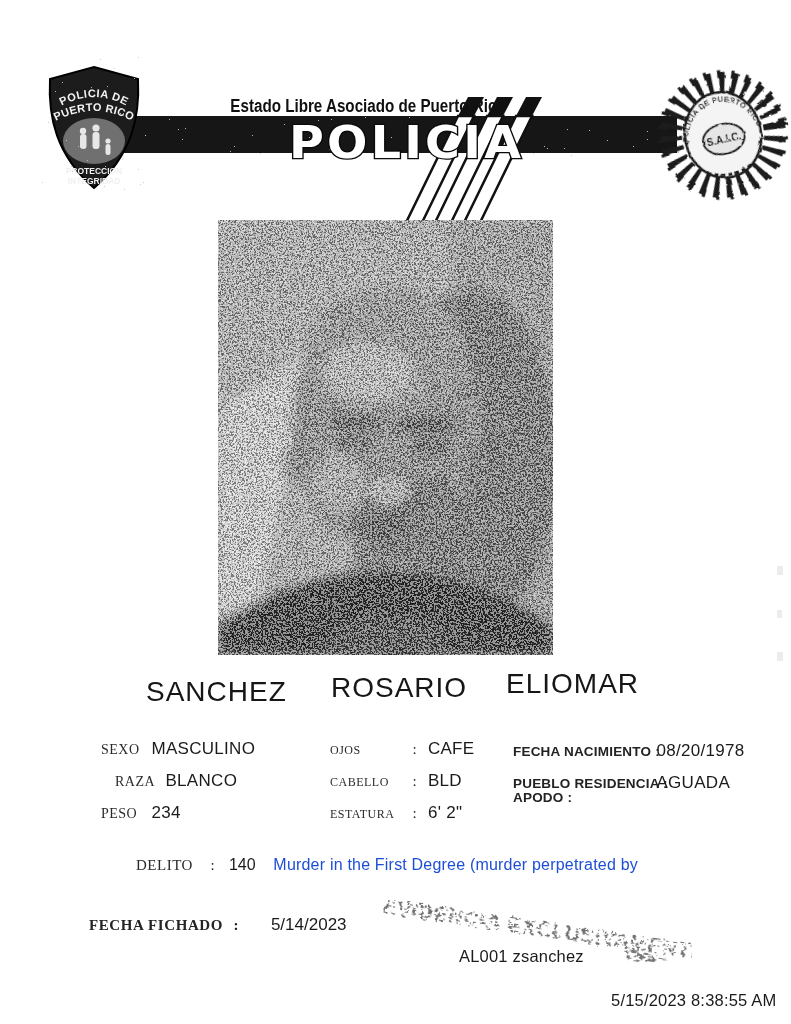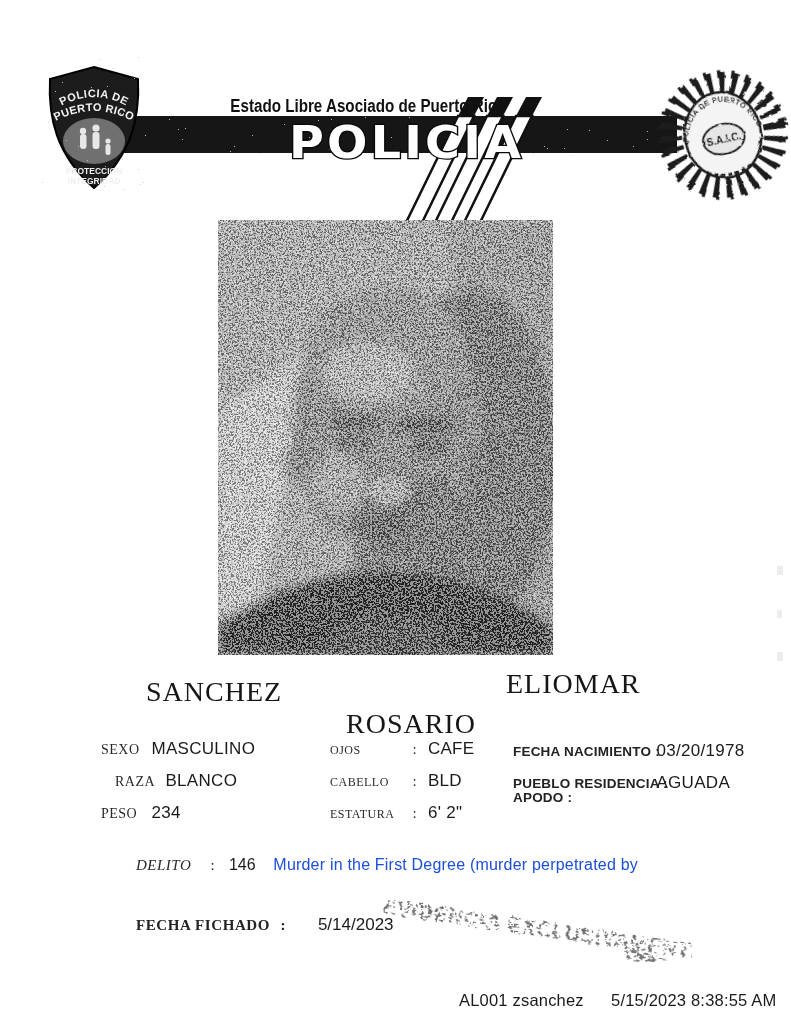--- a/index.html
+++ b/index.html
@@ -5,31 +5,31 @@
   html,body{margin:0;padding:0;}
   body{
     width:791px;height:1024px;background:#ffffff;position:relative;
     font-family:"Liberation Sans",sans-serif;color:#1c1c1c;overflow:hidden;
   }
   .abs{position:absolute;white-space:nowrap;}
   .serif{font-family:"Liberation Serif",serif;}
   .sans{font-family:"Liberation Sans",sans-serif;}
 
   
-  .name-part{font-size:28px;letter-spacing:1px;color:#161616;font-family:Liberation Serif, serif;}
+  .name-part{font-size:28px;letter-spacing:1px;color:#161616;}
 
   
   .lbl1{display:inline-block;width:46px;font-size:14px;letter-spacing:.5px;color:#2a2a2a;}
   .val1{font-size:17px;letter-spacing:.3px;color:#1b1b1b;}
   .lbl2{display:inline-block;width:78px;font-size:12px;letter-spacing:.5px;color:#2a2a2a;}
   .sep2{display:inline-block;width:11px;font-size:15px;color:#2a2a2a;}
   .lbl3{display:inline-block;width:139px;font-size:13.5px;font-weight:700;letter-spacing:.2px;color:#222;}
   .val3{font-size:17px;letter-spacing:.3px;color:#1b1b1b;}
 
-  .delito-lbl{display:inline-block;width:70px;font-size:15px;letter-spacing:.5px;color:#2a2a2a;font-style:italic;}
+  .delito-lbl{display:inline-block;width:70px;font-size:15px;letter-spacing:.5px;color:#2a2a2a;}
   .delito-sep{display:inline-block;width:14px;font-size:15px;}
   .delito-code{display:inline-block;width:40px;font-size:16px;}
   .delito-desc{font-size:16px;letter-spacing:.2px;color:#1d4ed8;}
 
   .ff-lbl{display:inline-block;width:140px;font-size:15px;font-weight:700;letter-spacing:.6px;color:#242424;}
   .ff-sep{display:inline-block;width:33px;font-size:15px;font-weight:700;}
   .ff-val{font-size:17px;color:#1b1b1b;}
 
   .footer-txt{font-size:16.5px;letter-spacing:.2px;color:#1b1b1b;}
 
@@ -158,21 +158,21 @@
     <ellipse cx="258" cy="245" rx="12" ry="20" fill="#787878"></ellipse>
     <rect x="135" y="330" width="70" height="52" fill="#7c7c7c"></rect>
     <path d="M0,435 L0,402 C60,368 110,352 168,350 C230,352 292,374 335,406 L335,435 Z" fill="#323232"></path>
     <ellipse cx="170" cy="422" rx="60" ry="24" fill="#474747"></ellipse>
   </g>
   <rect width="335" height="435" filter="url(#dotsDark)" opacity="0.42"></rect>
   <rect width="335" height="435" filter="url(#dotsWhite)" opacity="0.5"></rect>
 </svg>
 
 <span class="abs name-part" style="left:146px;top:676px;">SANCHEZ</span>
-<span class="abs name-part" style="left:331px;top:708px;margin-left:15px;">ROSARIO</span>
+<span class="abs name-part" style="left:331px;top:672px;">ROSARIO</span>
 <span class="abs name-part" style="left:506px;top:668px;">ELIOMAR</span>
 
 <div class="abs" style="left:101px;top:739px;">
   <span class="serif lbl1">SEXO</span>
   <span class="sans val1">MASCULINO</span>
 </div>
 <div class="abs" style="left:115px;top:771px;">
   <span class="serif lbl1">RAZA</span>
   <span class="sans val1">BLANCO</span>
 </div>
@@ -192,39 +192,39 @@
   <span class="sans val1">BLD</span>
 </div>
 <div class="abs" style="left:330px;top:803px;">
   <span class="serif lbl2">ESTATURA</span>
   <span class="serif sep2">:</span>
   <span class="sans val1">6' 2"</span>
 </div>
 
 <div class="abs" style="left:513px;top:741px;">
   <span class="sans lbl3">FECHA NACIMIENTO :</span>
-  <span class="sans val3">03/20/1978</span>
+  <span class="sans val3">08/20/1978</span>
 </div>
 <div class="abs" style="left:513px;top:773px;">
   <span class="sans lbl3">PUEBLO RESIDENCIA :</span>
   <span class="sans val3">AGUADA</span>
 </div>
 <div class="abs" style="left:513px;top:787px;">
   <span class="sans lbl3">APODO :</span>
   <span class="sans val3"></span>
 </div>
 
 <div class="abs" style="left:136px;top:856px;">
   <span class="serif delito-lbl">DELITO</span>
   <span class="serif delito-sep">:</span>
-  <span class="sans delito-code">146</span>
+  <span class="sans delito-code">140</span>
   <span class="sans delito-desc">Murder in the First Degree (murder perpetrated by</span>
 </div>
 
-<div class="abs" style="left:89px;top:915px;margin-left:47px;">
+<div class="abs" style="left:89px;top:915px;">
   <span class="serif ff-lbl">FECHA FICHADO</span>
   <span class="serif ff-sep">:</span>
   <span class="sans ff-val">5/14/2023</span>
 </div>
 
 <svg class="abs" style="left:372px;top:884px;" width="320" height="85" viewBox="0 0 320 85">
   <defs>
     <filter id="stampF" x="-10%" y="-40%" width="120%" height="180%">
       <feTurbulence type="fractalNoise" baseFrequency="0.18 0.3" numOctaves="2" seed="14" result="t"></feTurbulence>
       <feDisplacementMap in="SourceGraphic" in2="t" scale="7" result="d"></feDisplacementMap>
@@ -234,18 +234,18 @@
         </feComponentTransfer>
       <feComposite in="d" in2="m" operator="in"></feComposite>
     </filter>
   </defs>
   <g filter="url(#stampF)" transform="rotate(8.3 15 25)">
     <text x="12" y="30" transform="scale(0.9,1)" font-family="Liberation Sans" font-size="22" font-weight="800" letter-spacing="1.5" fill="#6e6e6e">EVIDENCIA EXCLUSIVAMENTE</text>
     <polygon points="258,42 300,35 258,29" fill="#787878"></polygon>
   </g>
 </svg>
 
-<span class="abs sans footer-txt" style="left:459px;top:991px;">AL001 zsanchez</span>
+<span class="abs sans footer-txt" style="left:459px;top:947px;">AL001 zsanchez</span>
 <span class="abs sans footer-txt" style="left:611px;top:991px;">5/15/2023 8:38:55 AM</span>
 
 <div class="edge-mark" style="left:777px;top:566px;width:6px;height:9px;"></div>
 <div class="edge-mark" style="left:777px;top:610px;width:5px;height:8px;"></div>
 <div class="edge-mark" style="left:777px;top:652px;width:6px;height:9px;"></div>
 
 </body></html>

